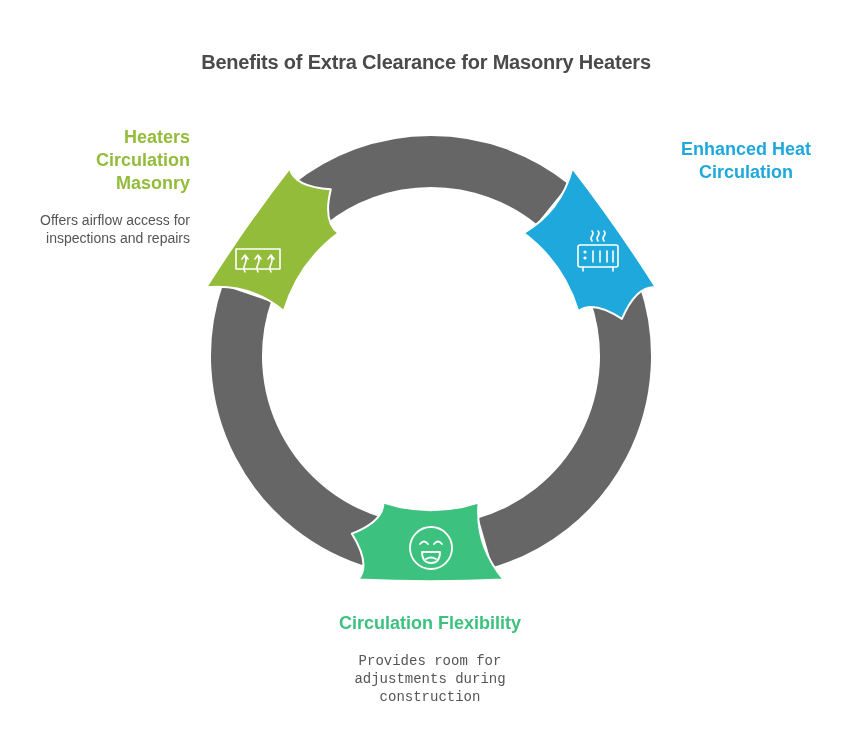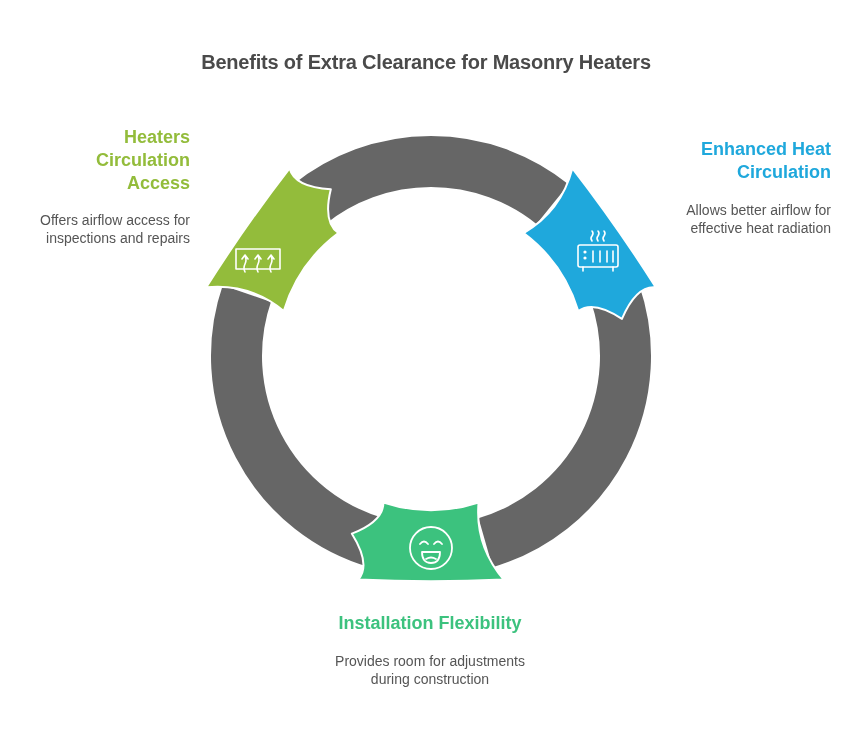--- a/index.html
+++ b/index.html
@@ -5,26 +5,26 @@
   html, body { margin: 0; padding: 0; background: #ffffff; }
   body { width: 852px; height: 743px; position: relative; overflow: hidden; font-family: "Liberation Sans", sans-serif; }
   .title { position: absolute; left: 0; top: 51px; width: 852px; text-align: center; font-size: 20px; font-weight: bold; color: #4a4a4a; letter-spacing: -0.2px; }
   svg.diagram { position: absolute; left: 0; top: 0; }
   .label { position: absolute; }
   .label h3 { margin: 0; font-size: 18px; line-height: 23px; font-weight: bold; }
   .label p { margin: 0; font-size: 14px; line-height: 18px; color: #555555; }
   #lbl-green { left: 30px; top: 126px; width: 160px; text-align: right; }
   #lbl-green h3 { color: #93bc3b; }
   #lbl-green p { margin-top: 16px; }
-  #lbl-blue { left: 661px; top: 138px; width: 170px; text-align: right; }
+  #lbl-blue { left: 661px; top: 138px; width: 170px; text-align: center; }
   #lbl-blue h3 { color: #1fa8dc; }
   #lbl-blue p { margin-top: 17px; }
   #lbl-teal { left: 330px; top: 612px; width: 200px; text-align: center; }
   #lbl-teal h3 { color: #3cc27e; }
-  #lbl-teal p { margin-top: 17px; }
+  #lbl-teal p { margin-top: 17px; font-family: Liberation Mono, monospace; }
 </style>
 </head>
 <body>
 
 <div class="title">Benefits of Extra Clearance for Masonry Heaters</div>
 
 <svg class="diagram" width="852" height="743" viewBox="0 0 852 743">
   <g id="ring-layer">
       <path d="M291.92019357798597,184.2507425180094 A221,221 0 0 1 570.0798064220141,184.25074251800945 L536.7258256963727,225.4394784752289 A168,168 0 0 0 325.2741743036274,225.43947847522884 Z" fill="#666666" stroke="#ffffff" stroke-width="2"></path>
       <path d="M639.9596052074489,284.0494378649682 A221,221 0 0 1 491.91585563555697,568.4388348023684 L477.307075777256,517.4919649176376 A168,168 0 0 0 589.8471207006852,301.30455005119757 Z" fill="#666666" stroke="#ffffff" stroke-width="2"></path>
@@ -66,26 +66,25 @@
       <path d="M-9 4 h18 q0 11 -9 11 q-9 0 -9 -11 z"></path>
       <path d="M-5 11 q5 -3 10 0"></path>
     </g>
   </g>
 </svg>
 
 <div class="label" id="lbl-green">
   <h3>
     <span>Heaters</span><br>
     <span>Circulation</span><br>
-    <span>Access</span>
+    <span>Masonry</span>
   </h3>
   <p>Offers airflow access for inspections and repairs</p>
 </div>
 
 <div class="label" id="lbl-blue">
   <h3>Enhanced Heat Circulation</h3>
-  <p>Allows better airflow for effective heat radiation</p>
 </div>
 
 <div class="label" id="lbl-teal">
-  <h3>Installation Flexibility</h3>
+  <h3>Circulation Flexibility</h3>
   <p>Provides room for adjustments during construction</p>
 </div>
 
 </body></html>

